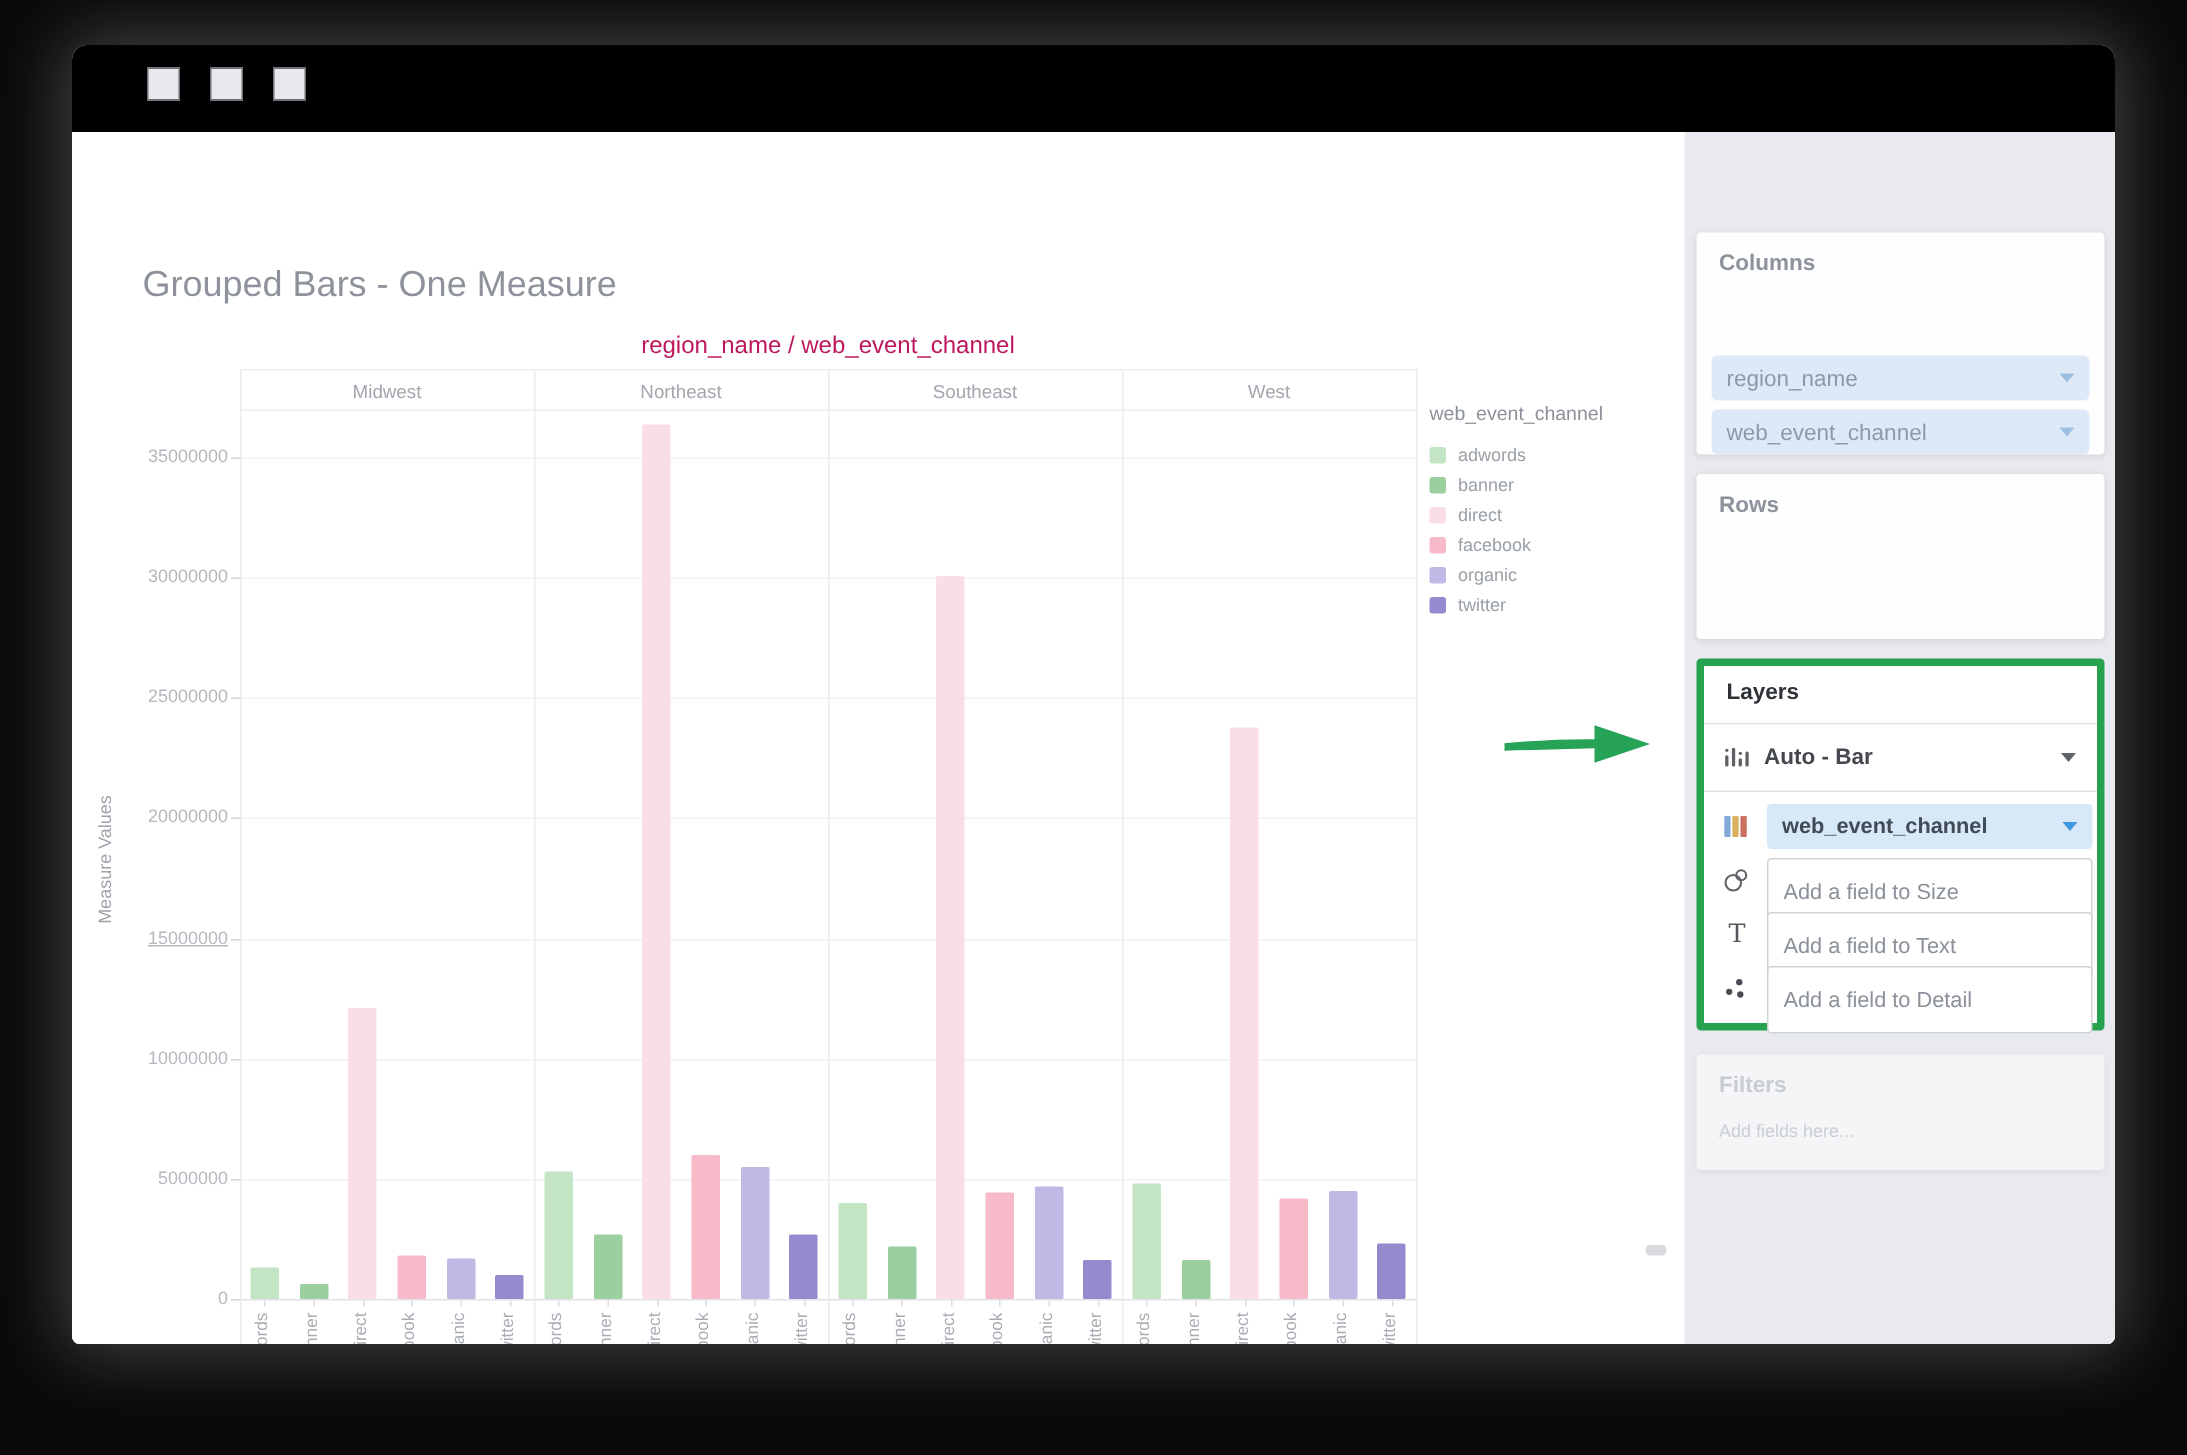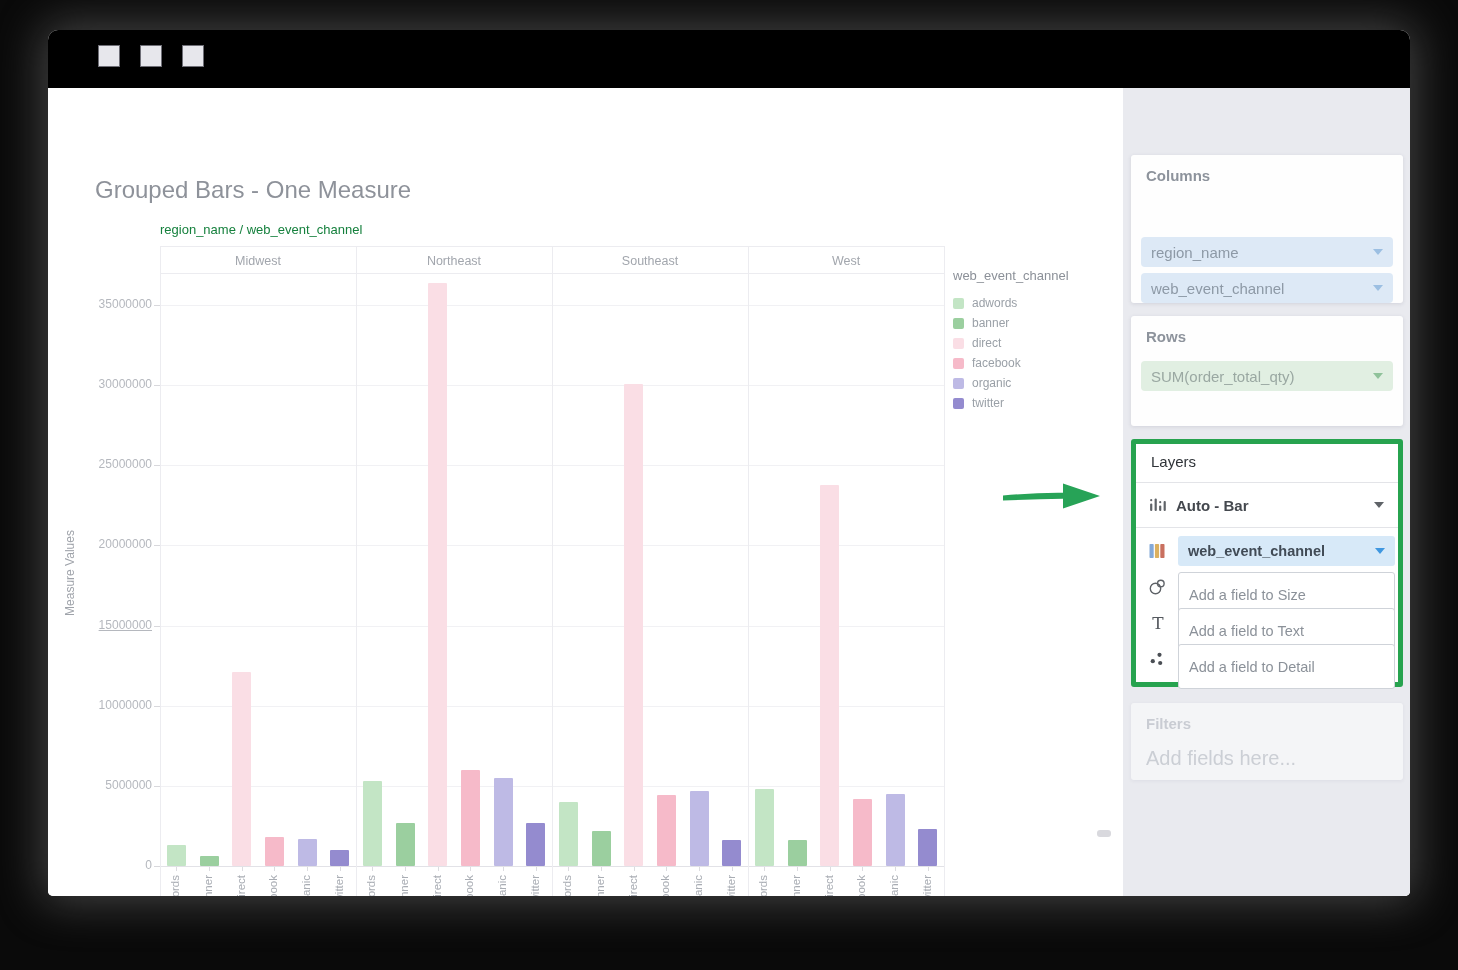--- a/index.html
+++ b/index.html
@@ -10,22 +10,22 @@
     border-radius:10px 10px 5px 5px; overflow:hidden; background:#fff;
     box-shadow:0 0 46px 6px rgba(160,160,160,.38); }
   .titlebar { position:absolute; left:0; top:0; width:100%; height:58px; background:#000; }
   .tb-sq { position:absolute; top:15px; width:22px; height:22px; background:#e7e7ec;
     border:1px solid #6e6e76; }
   .content { position:absolute; left:0; top:58px; width:1362px; height:808px; background:#fff; }
   .sidebar { position:absolute; left:1075px; top:0; width:287px; height:808px; background:#e9eaef; }
 
   
   .chart-title { position:absolute; left:47px; top:88px; font-size:24px; color:#8e929a; }
-  .facet-header { position:absolute; left:112px; top:134px; width:784px; text-align:left;
-    font-size:13px; color:#15803d; }
+  .facet-header { position:absolute; left:112px; top:134px; width:784px; text-align:center;
+    font-size:16px; color:#be185d; }
   .y-axis-title { position:absolute; left:22px; top:485px; transform:translate(-50%,-50%) rotate(-90deg);
     font-size:12px; color:#9fa3aa; white-space:nowrap; }
 
   .plot-frame { position:absolute; left:112px; top:158px; width:784px; height:672px; }
   .hline { position:absolute; left:0; width:784px; height:1px; background:#ececf0; }
   .vsep { position:absolute; top:0; width:1px; height:672px; background:#ececf0; }
   .grid { position:absolute; left:0; width:784px; height:1px; background:#f1f1f4; }
   .baseline { position:absolute; left:0; width:784px; height:1px; background:#e2e2e7; }
   .group-label { position:absolute; top:8px; width:196px; text-align:center;
     font-size:12.5px; color:#a2a6ad; }
@@ -52,38 +52,38 @@
   .pill { position:absolute; left:10px; width:252px; height:30px; border-radius:4px;
     display:flex; align-items:center; padding:0 10px; font-size:15px; cursor:pointer; }
   .pill-blue { background:#dde9f6; color:#8d99a6;margin-top:36px; }
   .pill-green { background:#e1efe2; color:#9aa8a2; }
   .caret { width:0; height:0; border-left:5px solid transparent; border-right:5px solid transparent;
     border-top:6px solid; margin-left:auto; }
   .caret-blue-dim { border-top-color:#9cbfe2; }
   .caret-green-dim { border-top-color:#8fc29a; }
 
   .layers-card { top:351px; height:248px; border:5px solid #27a34f; box-shadow:none; background:#fff; }
-  .layers-title { position:absolute; left:15px; top:9px; font-size:15px; font-weight:normal; color:#2f3338; }
+  .layers-title { position:absolute; left:15px; top:9px; font-size:15px; font-weight:bold; color:#2f3338; }
   .lay-div { position:absolute; left:0; width:262px; height:1px; background:#e3e4e8; }
   .lay-row { position:absolute; left:0; width:262px; }
   .lay-icon { position:absolute; left:13px; top:50%; transform:translateY(-50%); width:18px; height:18px; }
   .auto-bar-label { position:absolute; left:40px; top:50%; transform:translateY(-50%);
     font-size:15px; color:#44484e; }
   .auto-bar-caret { position:absolute; right:14px; top:50%; transform:translateY(-50%);
     border-left:5px solid transparent; border-right:5px solid transparent; border-top:6px solid #5f6368; }
   .color-pill { position:absolute; left:42px; top:0; width:217px; height:30px; background:#d7e9f8;
     border-radius:3px; display:flex; align-items:center; padding:0 10px; cursor:pointer;
     font-size:14.5px; font-weight:bold; color:#414b56; }
   .caret-bright-blue { border-top-color:#3f97e0; }
   .drop-field { position:absolute; left:42px; top:0; width:217px; height:45px; background:#fff;
     border:1px solid #cfd3d9; border-radius:3px; display:flex; align-items:center; padding:0 10px;
     font-size:14.5px; color:#8b9199; cursor:pointer; }
 
   .filters-card { top:615px; height:77px; opacity:.55; }
-  .filters-placeholder { position:absolute; left:15px; top:44px; font-size:20px; color:#b4b9c0; }
+  .filters-placeholder { position:absolute; left:15px; top:44px; font-size:12px; color:#b4b9c0; }
 
   .arrow { position:absolute; left:953px; top:449px; width:102px; height:34px; }
 </style>
 </head>
 <body>
 
 <div class="stage">
   <div class="win">
 
     <div class="titlebar">
@@ -257,24 +257,20 @@
           <span class="caret caret-blue-dim"></span>
         </div>
         <div class="pill pill-blue" style="top:82px;">
           <span>web_event_channel</span>
           <span class="caret caret-blue-dim"></span>
         </div>
       </div>
 
       <div class="card" style="top:228px;height:110px;">
         <div class="card-title">Rows</div>
-        <div class="pill pill-green" style="top:45px;">
-          <span>SUM(order_total_qty)</span>
-          <span class="caret caret-green-dim"></span>
-        </div>
       </div>
 
       <div class="card layers-card">
         <div class="layers-title">Layers</div>
         <div class="lay-div" style="top:38px;"></div>
 
         <div class="lay-row" style="top:39px;height:44px;font-weight:bold;">
           <svg class="lay-icon" viewBox="0 0 18 18">
             <circle cx="2.2" cy="4.2" r="1.1" fill="#5f6368"></circle>
             <rect x="1.1" y="7.5" width="2.2" height="7.5" rx="1" fill="#5f6368"></rect>

